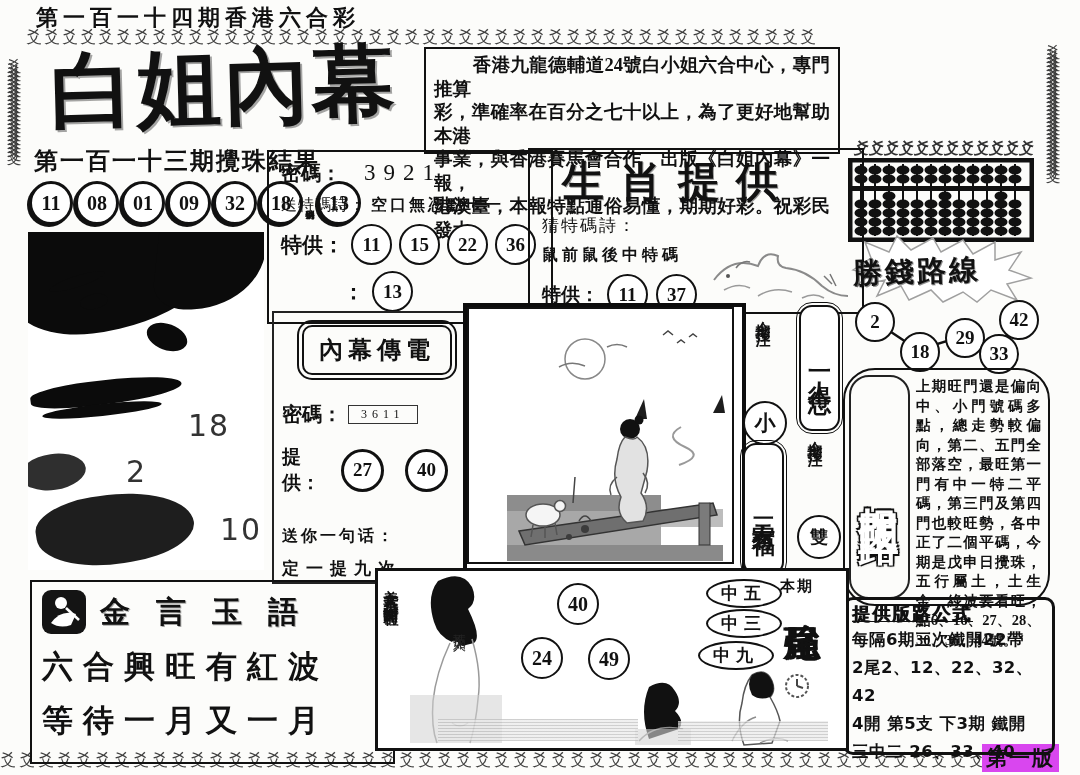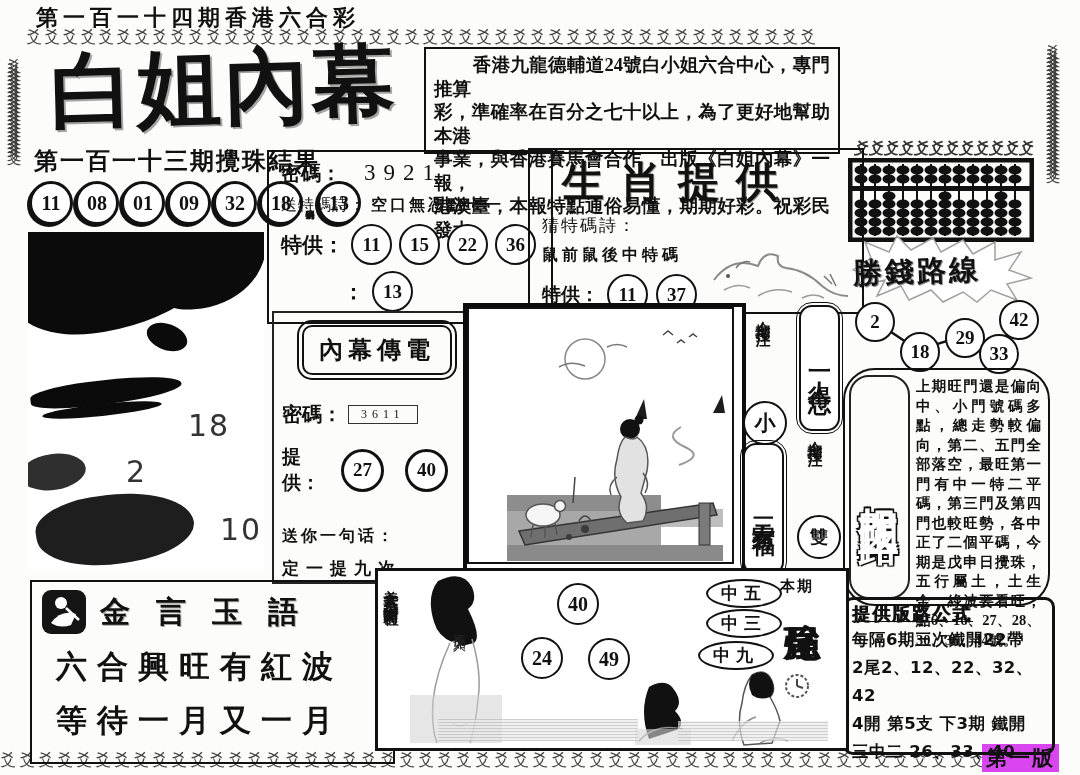--- a/index.html
+++ b/index.html
@@ -73,21 +73,21 @@
   #gate-box{left:843px;top:368px;width:194px;height:224px;border:2.5px solid #111;border-radius:32px;padding:5px 5px 5px 4px;display:flex;justify-content:center;}
   #gate-title{flex:0 0 48px;writing-mode:vertical-rl;font-size:41px;font-weight:900;letter-spacing:6px;color:#fff;text-shadow:-1.5px -1.5px 0 #111,1.5px -1.5px 0 #111,-1.5px 1.5px 0 #111,1.5px 1.5px 0 #111,0 0 3px #111;border:2px solid #222;border-radius:20px;padding:4px 1px;text-align:center;}
   #gate-body{flex:1;font-size:14.5px;line-height:19.5px;font-weight:600;text-align:justify;padding:2px 2px 0 6px;}
   #formula-box{left:843px;top:597px;width:194px;height:148px;border:3px solid #111;border-radius:10px;padding:2px 6px;}
   #formula-title{font-size:18px;font-weight:900;letter-spacing:2px;text-decoration:underline;text-shadow:1px 0 0 #111;}
   .formula-line{font-family:"DejaVu Sans",sans-serif;font-size:16.5px;font-weight:700;line-height:28px;letter-spacing:0.5px;}
   
   #golden-box{left:30px;top:580px;width:341px;height:164px;border:2.5px solid #111;padding:8px 10px;}
   #golden-head{display:flex;align-items:center;gap:14px;}
   #golden-title{font-size:30px;font-weight:800;letter-spacing:26px;text-shadow:1px 1px 0 rgba(0,0,0,.35);white-space:nowrap;}
-  .golden-line{font-size:31px;font-weight:800;letter-spacing:10px;margin-top:12px;white-space:nowrap;margin-left:14px;}
+  .golden-line{font-size:31px;font-weight:800;letter-spacing:10px;margin-top:12px;white-space:nowrap;}
   
   #tail-box{left:375px;top:568px;width:468px;height:177px;border:3px solid #111;background:#fff;overflow:hidden;}
   #tail-caption{position:absolute;left:3px;top:6px;writing-mode:vertical-rl;font-size:15px;letter-spacing:3px;font-weight:600;height:165px;}
   #back-text{position:absolute;left:72px;top:52px;writing-mode:vertical-rl;font-size:13px;letter-spacing:2px;color:#222;}
   .tcircle{position:absolute;width:38px;height:38px;border:2.5px solid #111;border-radius:50%;background:#fff;display:flex;align-items:center;justify-content:center;font-size:20px;font-weight:800;}
   .hit-ellipse{position:absolute;width:72px;height:25px;border:2px solid #111;border-radius:50%;display:flex;align-items:center;justify-content:center;font-size:17px;font-weight:800;letter-spacing:6px;background:#fff;}
   #tail-period{position:absolute;left:402px;top:6px;font-size:15px;font-weight:800;letter-spacing:2px;}
   #tail-title{position:absolute;left:398px;top:24px;writing-mode:vertical-rl;font-size:36px;font-weight:900;letter-spacing:4px;text-shadow:1.5px 0 0 #111;}
   .tone{position:absolute;background:repeating-linear-gradient(0deg,#bbb 0 1px,#e9e9e9 1px 3px);opacity:.7;}
 </style>

